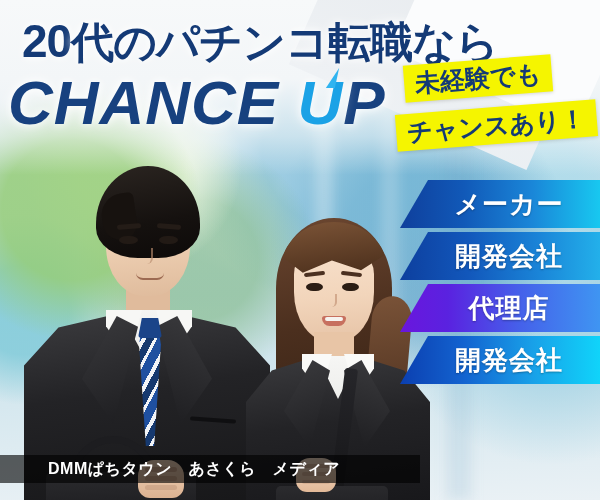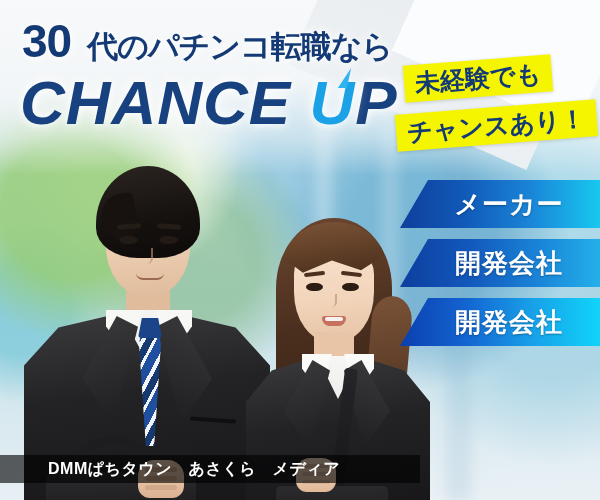--- a/index.html
+++ b/index.html
@@ -218,26 +218,26 @@
   }
 
   
   .headline {
     position:absolute; left:22px; top:18px; z-index:40;
     font-size:40px; font-weight:bold; color:#143a76;
     letter-spacing:-1px; line-height:1;
     text-shadow:0 0 7px rgba(255,255,255,.95), 0 0 14px rgba(255,255,255,.85);
     white-space:nowrap;
   }
-  .headline .kana-sm { font-size:31px;margin-left:16px; }
+  .headline .kana-sm { font-size:43px; }
   .headline .num { font-size:46px; }
 
   
   .logo {
-    position:absolute; left:20px; top:72px; z-index:40;
+    position:absolute; left:8px; top:72px; z-index:40;
     font-size:62px; font-weight:bold; font-style:italic;
     letter-spacing:1px; line-height:1; white-space:nowrap;
     color:#17417f;
     text-shadow:0 0 8px rgba(255,255,255,.95), 0 0 16px rgba(255,255,255,.8);
   }
   .logo .u-wrap { position:relative; display:inline-block; color:#1ba2e6; }
   .logo .u-arrow {
     position:absolute; right:6px; top:-4px; width:0; height:0;
     border-left:9px solid transparent; border-right:0 solid transparent;
     border-bottom:20px solid #30b4f0; transform:skewX(-12deg);
@@ -256,21 +256,21 @@
     line-height:1.05;
     box-shadow:0 1px 4px rgba(0,0,0,.16);
   }
   .badge-1 { left:404px; top:60px; transform:rotate(-4.5deg); }
   .badge-2 { left:396px; top:107px; transform:rotate(-4.5deg); }
 
   
   .cats { position:absolute; right:0; top:180px; z-index:50; width:200px; }
   .cat {
     position:relative;
-    height:48px; margin-bottom:11px;
+    height:48px; margin-bottom:4px;
     display:flex; align-items:center; justify-content:center;
     color:#ffffff; font-weight:bold; font-size:26px;
     letter-spacing:1px;
     clip-path:polygon(28px 0, 100% 0, 100% 100%, 0 100%);
     padding-left:18px;
     text-shadow:0 1px 2px rgba(0,0,0,.30);
     cursor:pointer;
     box-shadow:0 1px 3px rgba(0,0,0,.18);
   }
   .cat.c1 { background:linear-gradient(90deg,#0f3f9c 0%, #1159b8 32%, #1a86d8 66%, #18c8f0 100%); }
@@ -350,37 +350,38 @@
       <div class="w-lapel-l"></div>
       <div class="w-lapel-r"></div>
       <div class="w-strap"></div>
       <div class="w-bag"></div>
 
       <div class="w-hand"></div>
     </div>
   </div>
 
   <div class="headline">
-    <span class="num">30</span><span class="kana-sm">代のパチンコ転職なら</span>
+    <span class="num">20</span><span class="kana-sm">代のパチンコ転職なら</span>
   </div>
 
   <div class="logo">
     <span>CHANCE</span>
     <span class="u-wrap">
       <span class="u-arrow"></span>
       <span>U</span>
     </span><span>P</span>
   </div>
 
   <div class="badge badge-1">未経験でも</div>
   <div class="badge badge-2">チャンスあり！</div>
 
   <div class="cats">
     <div class="cat c1">メーカー</div>
     <div class="cat c3">開発会社</div>
+    <div class="cat c4">代理店</div>
     <div class="cat c5">開発会社</div>
   </div>
 
   <div class="credit">
     <span class="credit-text">DMMぱちタウン　あさくら　メディア</span>
   </div>
 
 </div>
 
 </body></html>

